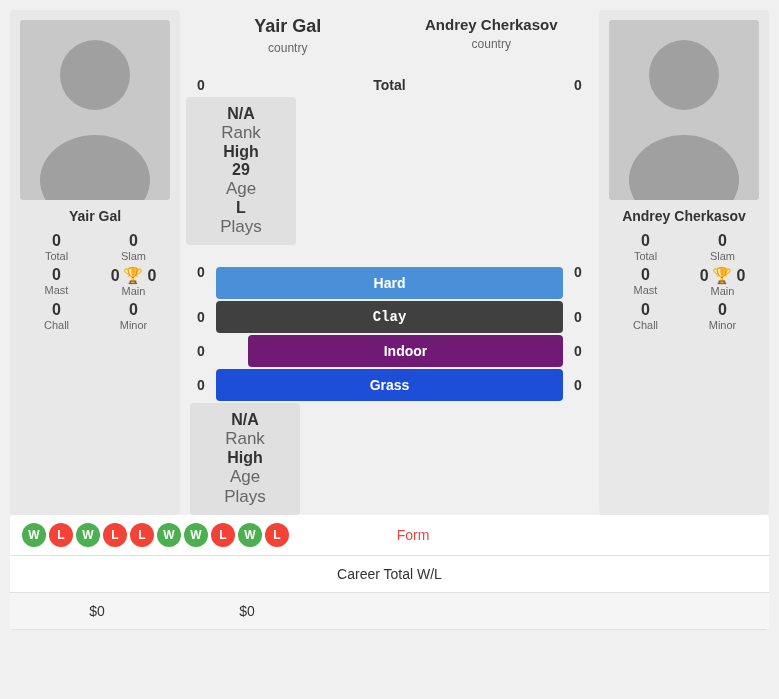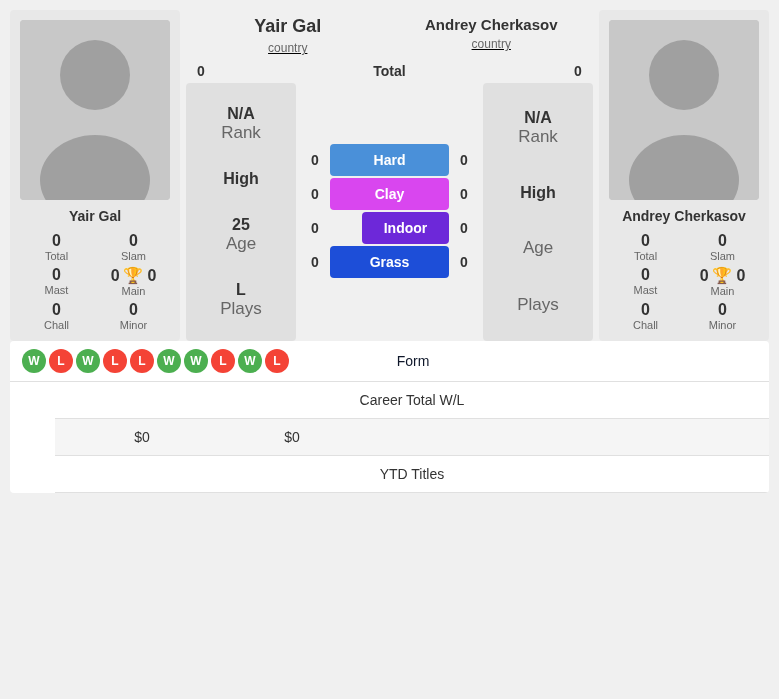--- a/index.html
+++ b/index.html
@@ -100,33 +100,32 @@
       color: #333;
       text-align: center;
       padding: 6px 0 4px 0;
     }
 
     .country-row {
       display: flex;
       align-items: center;
       justify-content: center;
       gap: 4px;
-      margin-bottom: 0;
-      text-decoration: underline;
+      margin-bottom: 14px;
     }
 
     .country-flag-text {
       font-size: 12px;
       color: #666;
     }
 
     
     .surface-section {
       display: flex;
-      flex-direction: row;
+      flex-direction: column;
       align-items: stretch;
       flex: 1;
     }
 
     .left-stats-panel {
       background: #e0e0e0;
       border-radius: 4px;
       padding: 8px;
       width: 110px;
       display: flex;
@@ -196,23 +195,23 @@
       flex: 1;
       text-align: center;
       padding: 8px 0;
       border-radius: 4px;
       font-weight: bold;
       font-size: 14px;
       color: white;
       cursor: pointer;
     }
 
-    .surface-btn.hard { background: #4a90d9; }
-    .surface-btn.clay { background: #d946ef; }
-    .surface-btn.indoor { background: #6d28d9; margin-left: 32px; }
+    .surface-btn.hard { background: #4a90d9; margin-top: 22px; }
+    .surface-btn.clay { background: #404040; font-family: Liberation Mono, monospace; }
+    .surface-btn.indoor { background: #701a75; margin-left: 32px; }
     .surface-btn.grass { background: #1d4ed8; }
 
     
     .total-row {
       display: flex;
       flex-direction: row;
       align-items: center;
       justify-content: center;
       padding: 4px 0;
       font-size: 14px;
@@ -264,30 +263,29 @@
       color: white;
     }
 
     .form-badge.w { background: #4caf50; }
     .form-badge.l { background: #f44336; }
 
     .form-label {
       flex: 1;
       text-align: center;
       font-size: 14px;
-      color: #0f172a;
+      color: #ef4444;
     }
 
     .stats-row {
       display: flex;
       flex-direction: row;
       align-items: center;
       padding: 10px 12px;
       border-bottom: 1px solid #e0e0e0;
-      margin-left: 45px;
     }
 
     .stats-row-label {
       flex: 1;
       text-align: center;
       font-size: 14px;
       color: #333;
     }
 
     .stats-row-value-left {
@@ -393,21 +391,21 @@
 
         <div class="left-stats-panel">
           <div class="stat-block">
             <div class="val">N/A</div>
             <div class="lbl">Rank</div>
           </div>
           <div class="stat-block">
             <div class="val">High</div>
           </div>
           <div class="stat-block">
-            <div class="val">25</div>
+            <div class="val">29</div>
             <div class="lbl">Age</div>
           </div>
           <div class="stat-block">
             <div class="val">L</div>
             <div class="lbl">Plays</div>
           </div>
         </div>
 
         <div class="center-surfaces">
           <div class="surface-row">
@@ -519,20 +517,15 @@
       <div class="stats-row-label">Career Total W/L</div>
       <div class="stats-row-value-right"></div>
     </div>
 
 
     <div class="stats-row" style="background:#f5f5f5;">
       <div class="stats-row-value-left">$0</div>
       <div class="stats-row-value-right">$0</div>
     </div>
 
-    <div class="stats-row">
-      <div class="stats-row-value-left"></div>
-      <div class="stats-row-label">YTD Titles</div>
-      <div class="stats-row-value-right"></div>
-    </div>
 
   </div>
 </div>
 
 </body></html>

